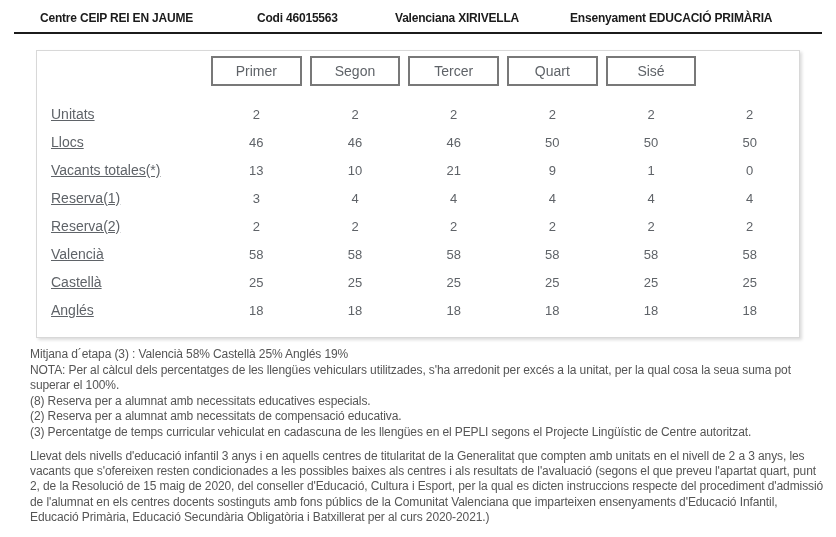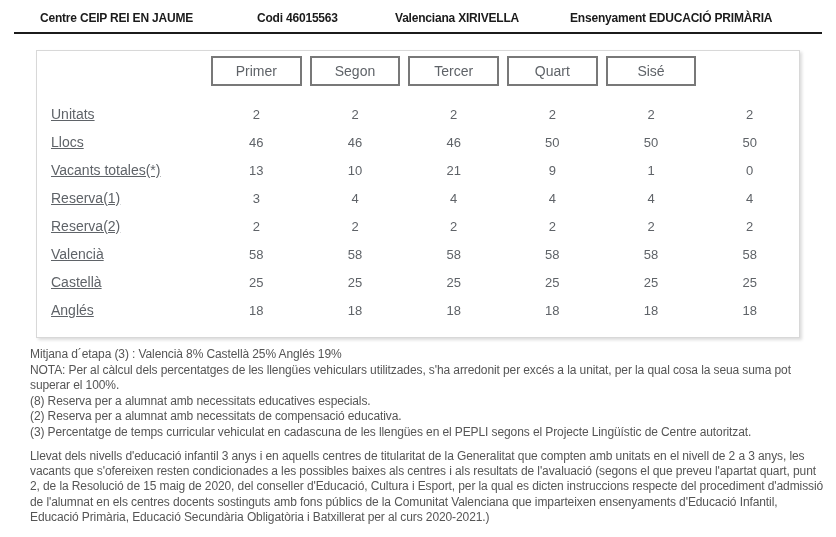--- a/index.html
+++ b/index.html
@@ -172,21 +172,21 @@
           <div class="tcell">18</div>
           <div class="tcell">18</div>
           <div class="tcell">18</div>
           <div class="tcell">18</div>
           <div class="tcell">18</div>
         </div>
       </div>
   </div>
 
   <div class="notes">
-    <div class="note">Mitjana d´etapa (3) : Valencià 8% Castellà 25% Anglés 19%</div>
+    <div class="note">Mitjana d´etapa (3) : Valencià 58% Castellà 25% Anglés 19%</div>
     <div class="note">NOTA: Per al càlcul dels percentatges de les llengües vehiculars utilitzades, s'ha arredonit per excés a la unitat, per la qual cosa la seua suma pot superar el 100%.</div>
     <div class="note">(8) Reserva per a alumnat amb necessitats educatives especials.</div>
     <div class="note">(2) Reserva per a alumnat amb necessitats de compensació educativa.</div>
     <div class="note">(3) Percentatge de temps curricular vehiculat en cadascuna de les llengües en el PEPLI segons el Projecte Lingüístic de Centre autoritzat.</div>
     <div class="note paragraph">Llevat dels nivells d'educació infantil 3 anys i en aquells centres de titularitat de la Generalitat que compten amb unitats en el nivell de 2 a 3 anys, les vacants que s'ofereixen resten condicionades a les possibles baixes als centres i als resultats de l'avaluació (segons el que preveu l'apartat quart, punt 2, de la Resolució de 15 maig de 2020, del conseller d'Educació, Cultura i Esport, per la qual es dicten instruccions respecte del procediment d'admissió de l'alumnat en els centres docents sostinguts amb fons públics de la Comunitat Valenciana que imparteixen ensenyaments d'Educació Infantil, Educació Primària, Educació Secundària Obligatòria i Batxillerat per al curs 2020-2021.)</div>
   </div>
 
 </div>
 
 </body></html>

